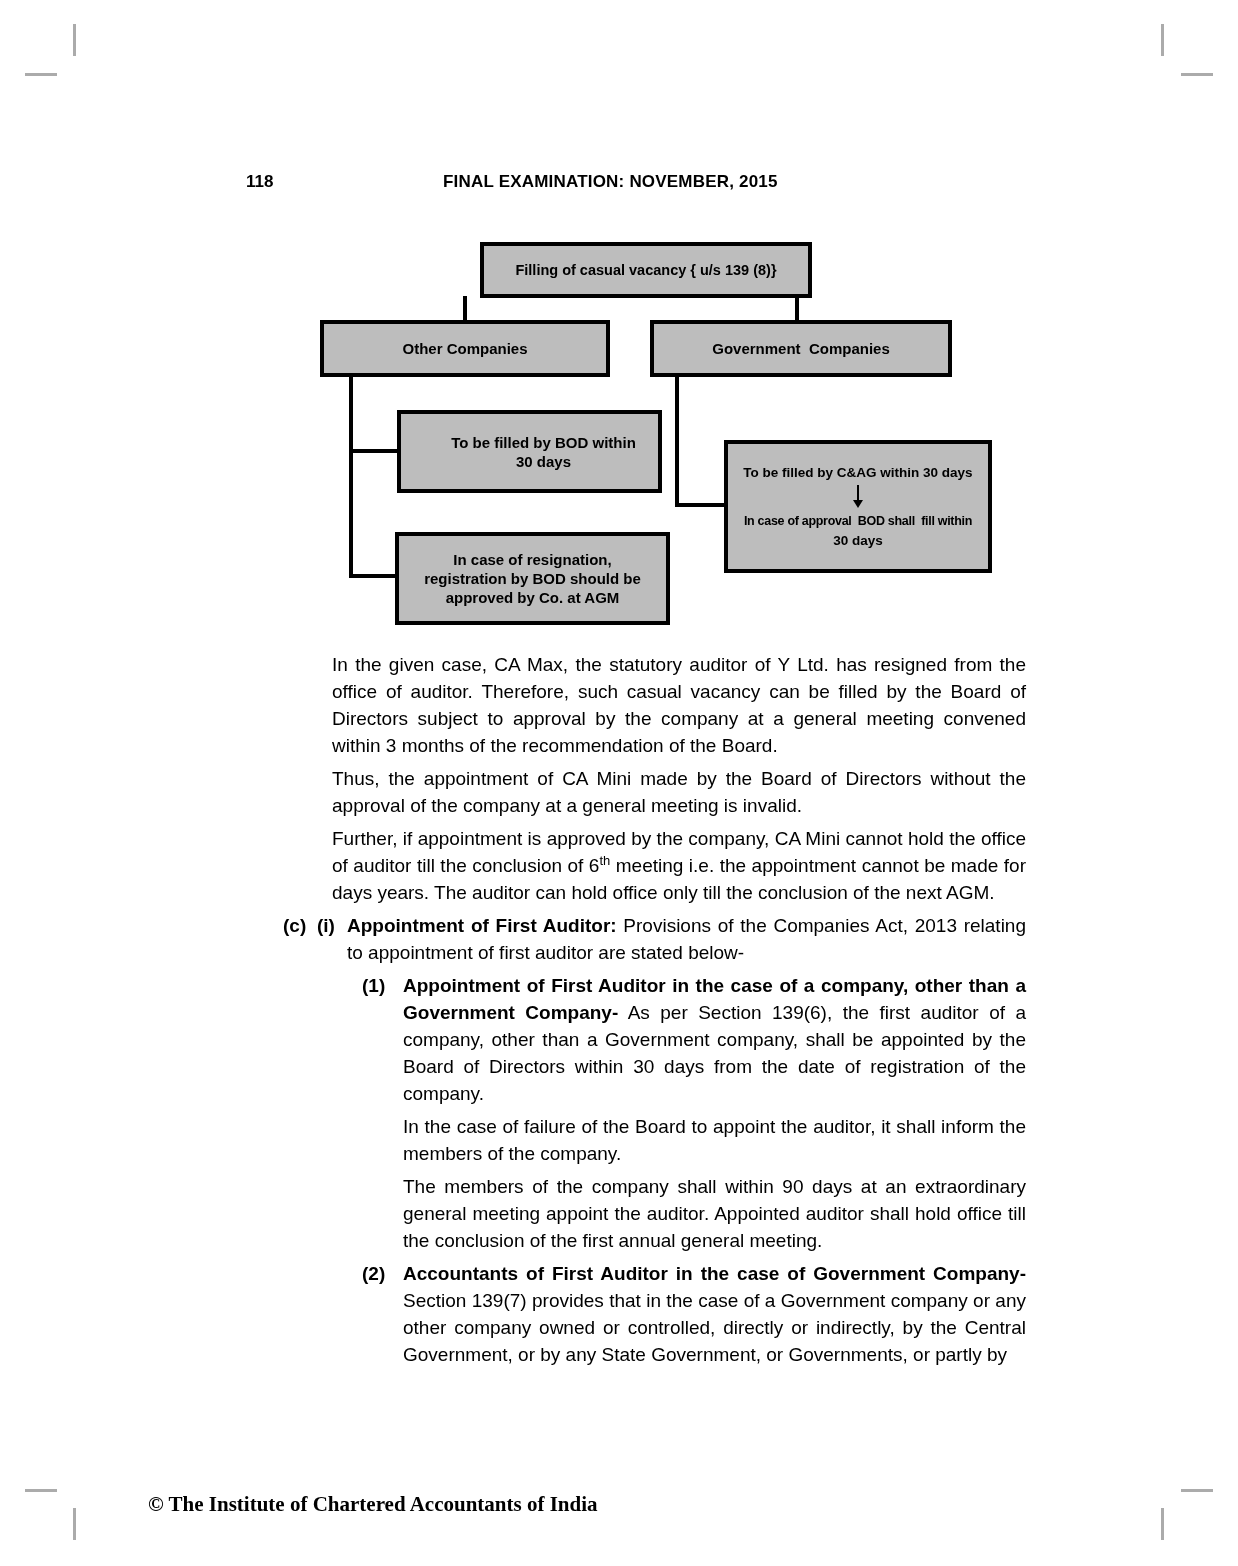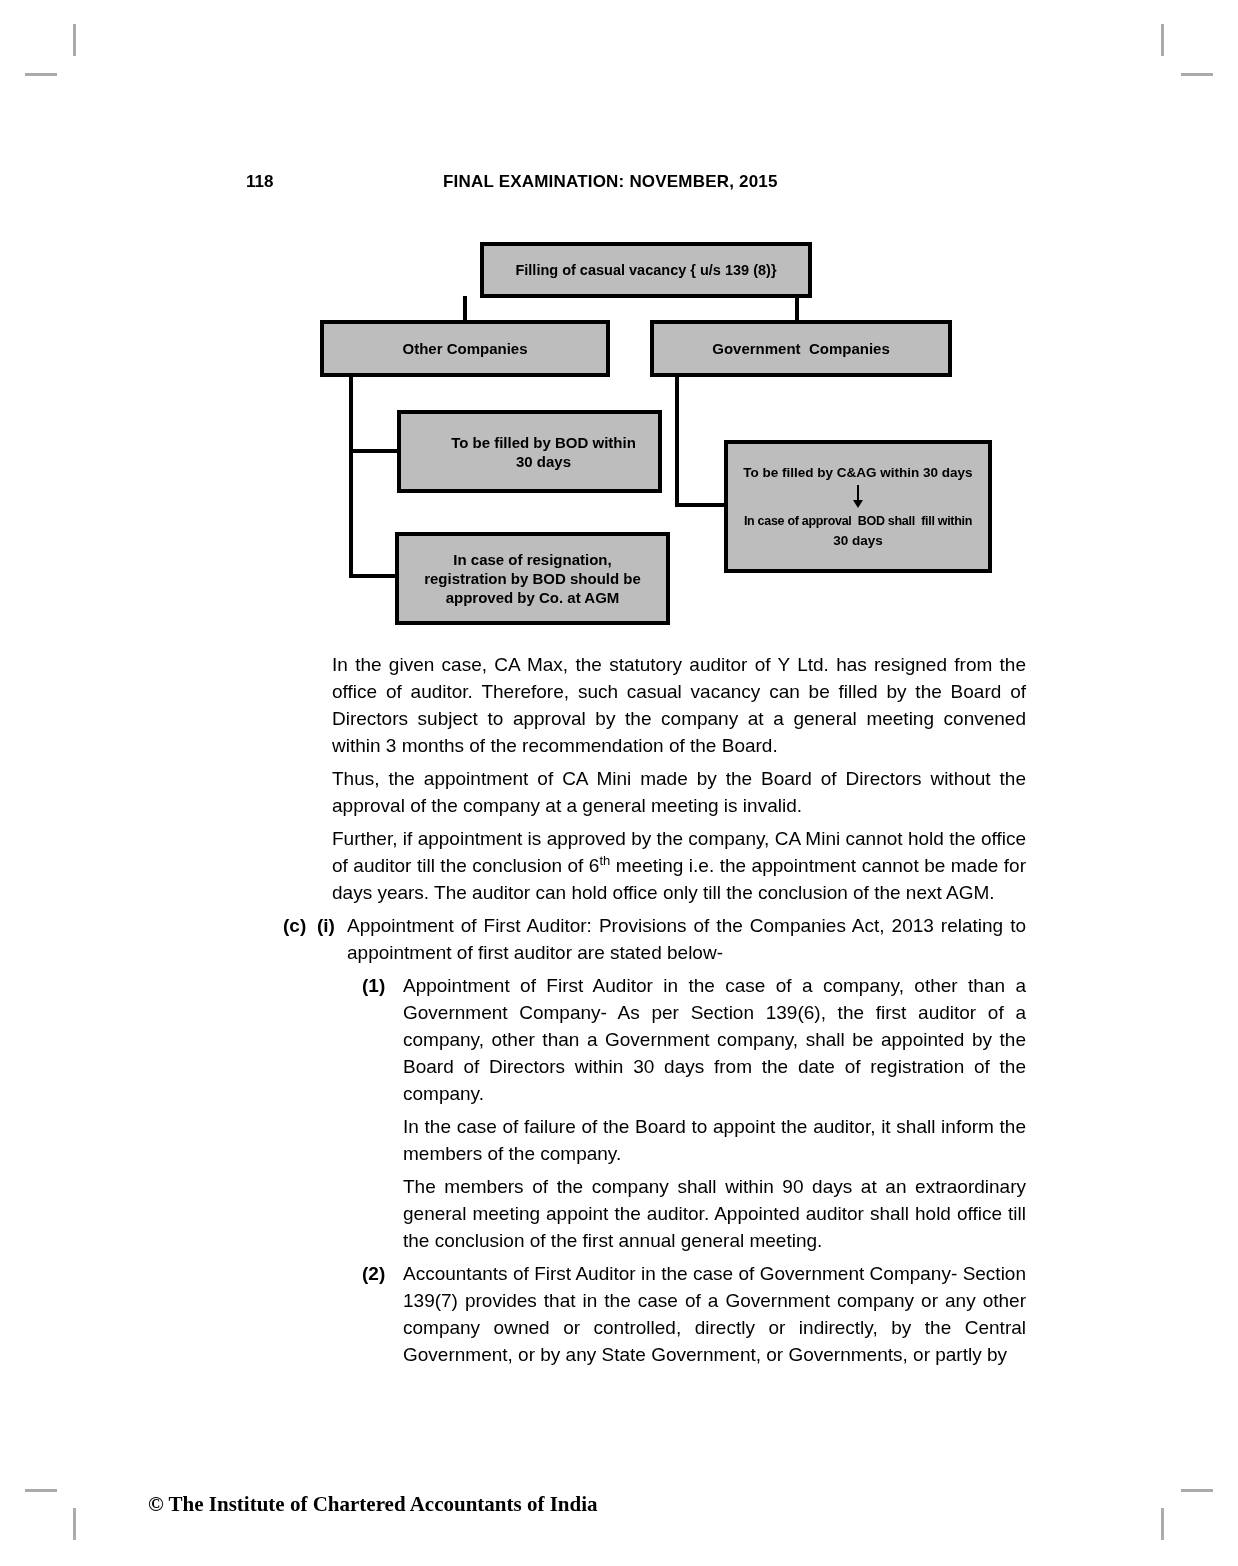--- a/index.html
+++ b/index.html
@@ -44,21 +44,21 @@
     font-size:19px; line-height:27px; text-align:justify;
   }
   .text-col p, .text-col .blk { margin-bottom:6px; }
   .para { margin-left:49px; }
   sup.ord { font-size:13px; vertical-align:super; line-height:0; }
   .c-row { display:grid; grid-template-columns:34px 30px 1fr; }
   .c-row .lbl { font-weight:bold; text-align:left; }
   .num-item { margin-left:79px; display:grid; grid-template-columns:41px 1fr; }
   .num-item .num { font-weight:bold; text-align:left; }
   .sub-para { margin-left:120px; }
-  b.lead { font-weight:normal; }
+  b.lead { font-weight:bold; }
 
   
   .footer {
     position:absolute; left:148px; top:1492px;
     font-family:"Liberation Serif", serif; font-weight:bold; font-size:21px;
   }
 </style>
 </head>
 <body>
 

